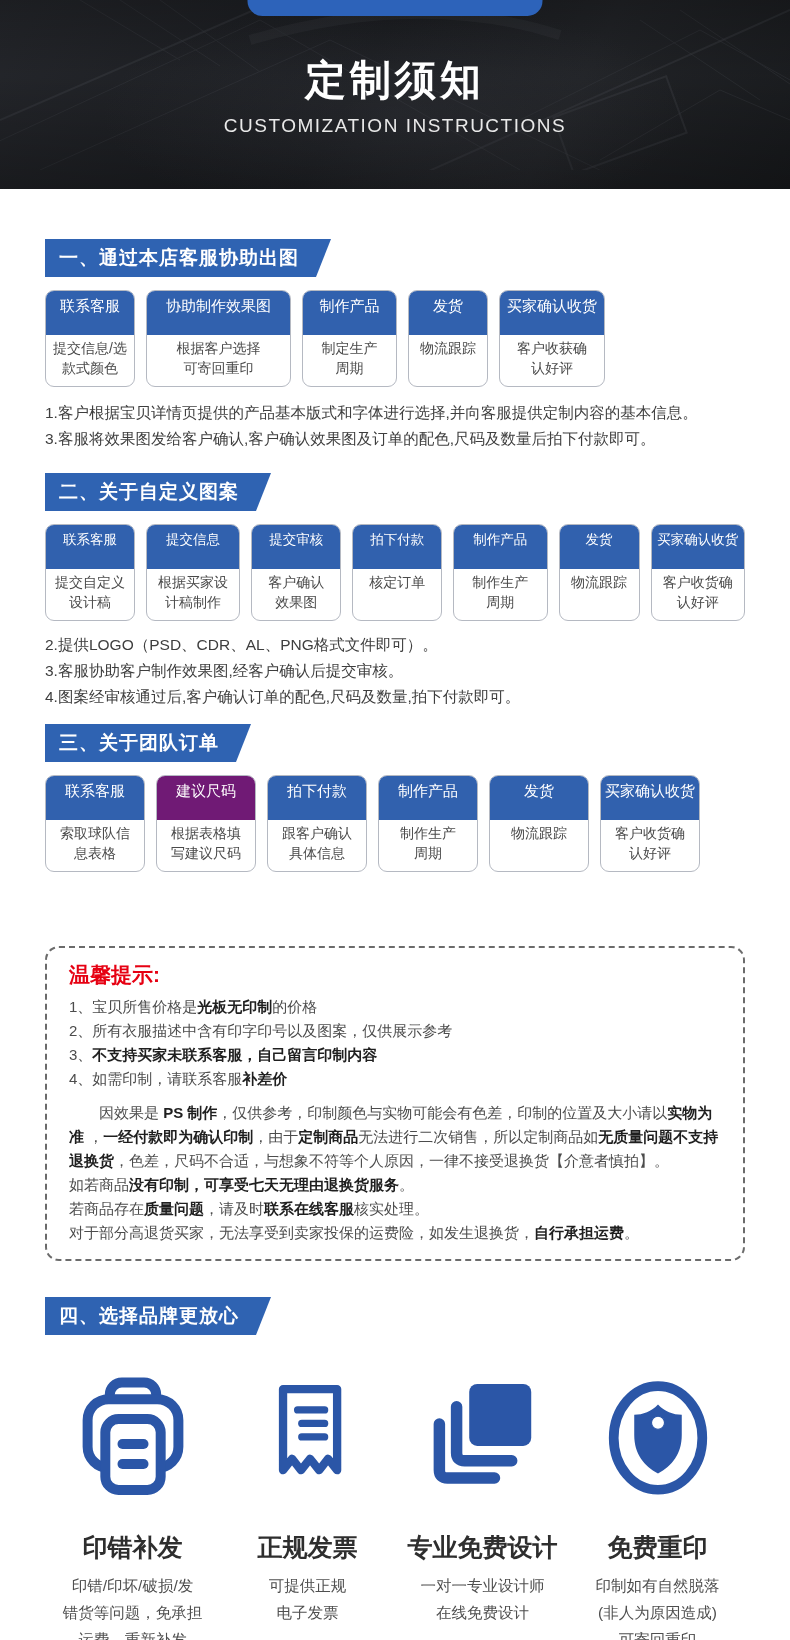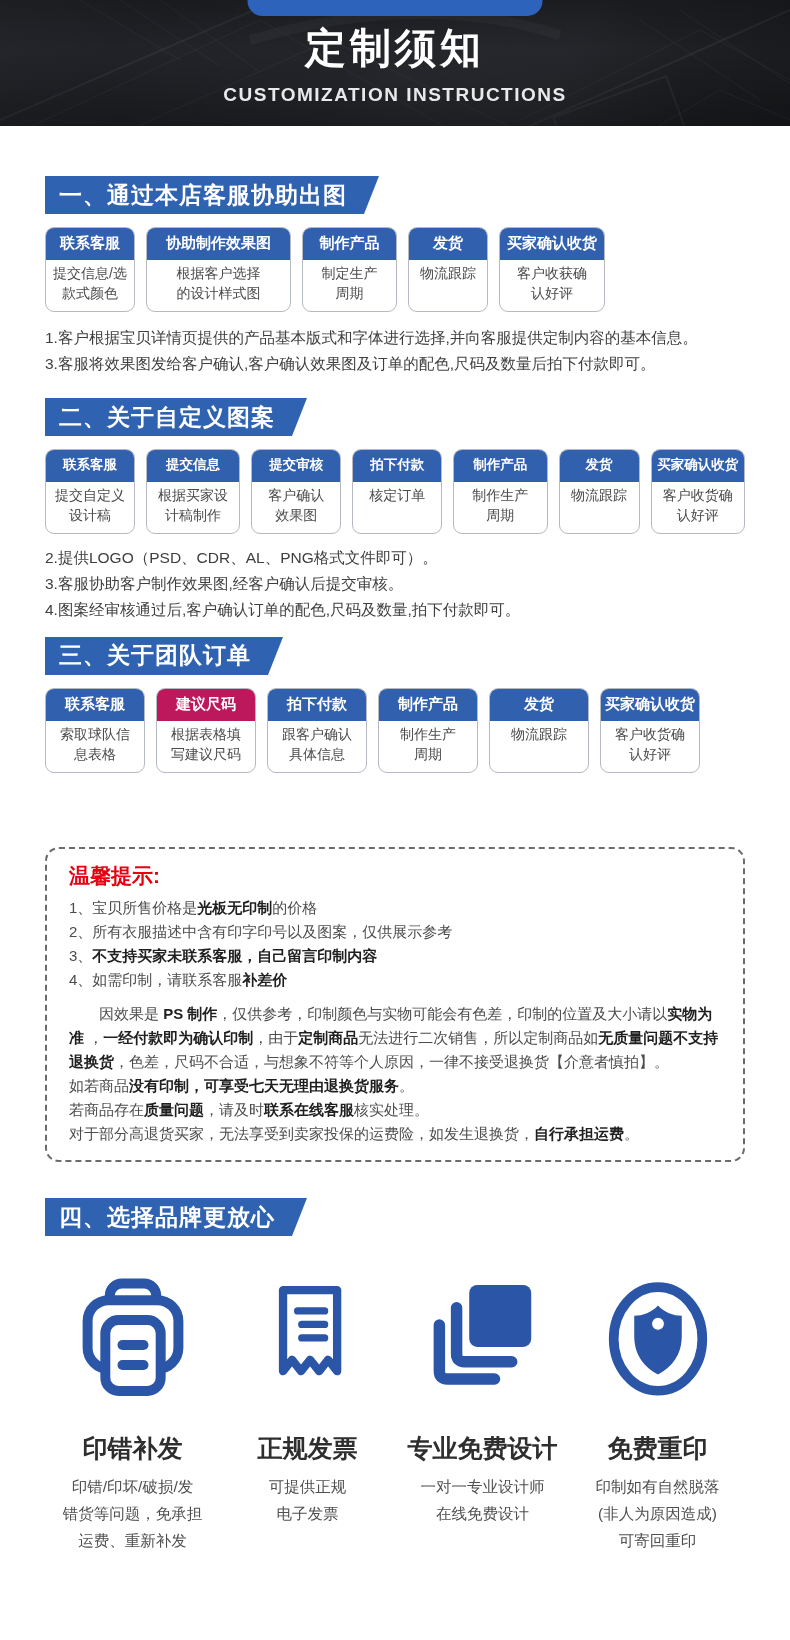--- a/index.html
+++ b/index.html
@@ -5,57 +5,57 @@
   html,body{margin:0;padding:0;}
   body{
     width:790px;height:1640px;overflow:hidden;background:#ffffff;
     font-family:"Liberation Sans","DejaVu Sans",sans-serif;
     -webkit-font-smoothing:antialiased;
   }
   .page{width:790px;height:1640px;position:relative;background:#fff;}
 
   
   .hero{
-    height:126px;position:relative;overflow:hidden;
+    height:189px;position:relative;overflow:hidden;
     background:linear-gradient(118deg,#26282d 0%,#1c1e22 45%,#232529 70%,#1a1c1f 100%);
   }
   .hero-lines{position:absolute;inset:0;opacity:.55;}
   .hero-shade{position:absolute;inset:0;
     background:
       radial-gradient(420px 160px at 50% 60%, rgba(70,72,80,.25), rgba(0,0,0,0) 70%),
       linear-gradient(180deg, rgba(0,0,0,.25), rgba(0,0,0,.05) 40%, rgba(0,0,0,.3));
   }
   .hero-tab{
     position:absolute;top:0;left:50%;transform:translateX(-50%);
     width:295px;height:16px;border-radius:0 0 15px 15px;
   }
   .hero-inner{position:absolute;inset:0;display:flex;flex-direction:column;align-items:center;justify-content:center;padding-top:6px;}
   .hero-title{color:#ffffff;font-size:41px;font-weight:bold;letter-spacing:4px;line-height:1.1;}
-  .hero-sub{color:#e9e9e9;font-size:19px;letter-spacing:1.5px;margin-top:12px;font-weight:700;}
+  .hero-sub{color:#e9e9e9;font-size:19px;letter-spacing:1.5px;margin-top:12px;font-weight:400;}
 
   
   .content{padding:0 45px;}
 
   .banner{
-    display:inline-block;color:#fff;font-size:23px;font-weight:bold;letter-spacing:1px;
+    display:inline-block;color:#fff;font-size:19px;font-weight:bold;letter-spacing:1px;
     line-height:38px;height:38px;padding:0 32px 0 14px;
     clip-path:polygon(0 0,100% 0,calc(100% - 15px) 100%,0 100%);
   }
   .banner.s1{margin-top:50px;}
   .banner.s2{margin-top:21px;}
   .banner.s3{margin-top:14px;}
   .banner.s4{margin-top:36px;}
 
   .steps{display:flex;gap:11px;margin-top:13px;align-items:stretch;}
   .card{
     border:1px solid #b5b9c2;border-radius:9px;background:#fff;overflow:hidden;
     text-align:center;display:flex;flex-direction:column;box-sizing:border-box;
   }
   .card-head{
-    color:#fff;font-weight:bold;font-size:15px;line-height:29px;height:32px;white-space:nowrap;
+    color:#fff;font-weight:normal;font-size:15px;line-height:29px;height:44px;white-space:nowrap;
   }
   .steps.seven .card-head{font-size:13.5px;}
   .card-body{
     font-size:14px;color:#4a4a4a;line-height:20px;padding:3px 2px 5px;
     white-space:pre-line;flex:1;min-height:43px;
   }
   .notes{margin-top:13px;}
   .notes div{font-size:15.5px;color:#3e3e3e;line-height:26px;}
 
   
@@ -114,21 +114,21 @@
     <div class="banner s1" style="background: rgb(47, 99, 178);">一、通过本店客服协助出图</div>
     <div class="steps">
       <div class="card" style="flex:0 0 90px">
         <div class="card-head" style="background: rgb(49, 97, 174);">联系客服</div>
         <div class="card-body">提交信息/选
 款式颜色</div>
       </div>
       <div class="card" style="flex:0 0 145px">
         <div class="card-head" style="background: rgb(49, 97, 174);">协助制作效果图</div>
         <div class="card-body">根据客户选择
-的设计样式图</div>
+可寄回重印</div>
       </div>
       <div class="card" style="flex:0 0 95px">
         <div class="card-head" style="background: rgb(49, 97, 174);">制作产品</div>
         <div class="card-body">制定生产
 周期</div>
       </div>
       <div class="card" style="flex:0 0 80px">
         <div class="card-head" style="background: rgb(49, 97, 174);">发货</div>
         <div class="card-body">物流跟踪</div>
       </div>
@@ -188,21 +188,21 @@
 
     
     <div class="banner s3" style="background: rgb(47, 99, 178); font-family: Liberation Serif, serif;">三、关于团队订单</div>
     <div class="steps">
       <div class="card" style="flex:0 0 100px">
         <div class="card-head" style="background: rgb(49, 97, 174);">联系客服</div>
         <div class="card-body">索取球队信
 息表格</div>
       </div>
       <div class="card" style="flex:0 0 100px">
-        <div class="card-head" style="background: #be185d;">建议尺码</div>
+        <div class="card-head" style="background: #701a75;">建议尺码</div>
         <div class="card-body">根据表格填
 写建议尺码</div>
       </div>
       <div class="card" style="flex:0 0 100px">
         <div class="card-head" style="background: rgb(49, 97, 174);">拍下付款</div>
         <div class="card-body">跟客户确认
 具体信息</div>
       </div>
       <div class="card" style="flex:0 0 100px">
         <div class="card-head" style="background: rgb(49, 97, 174);">制作产品</div>

